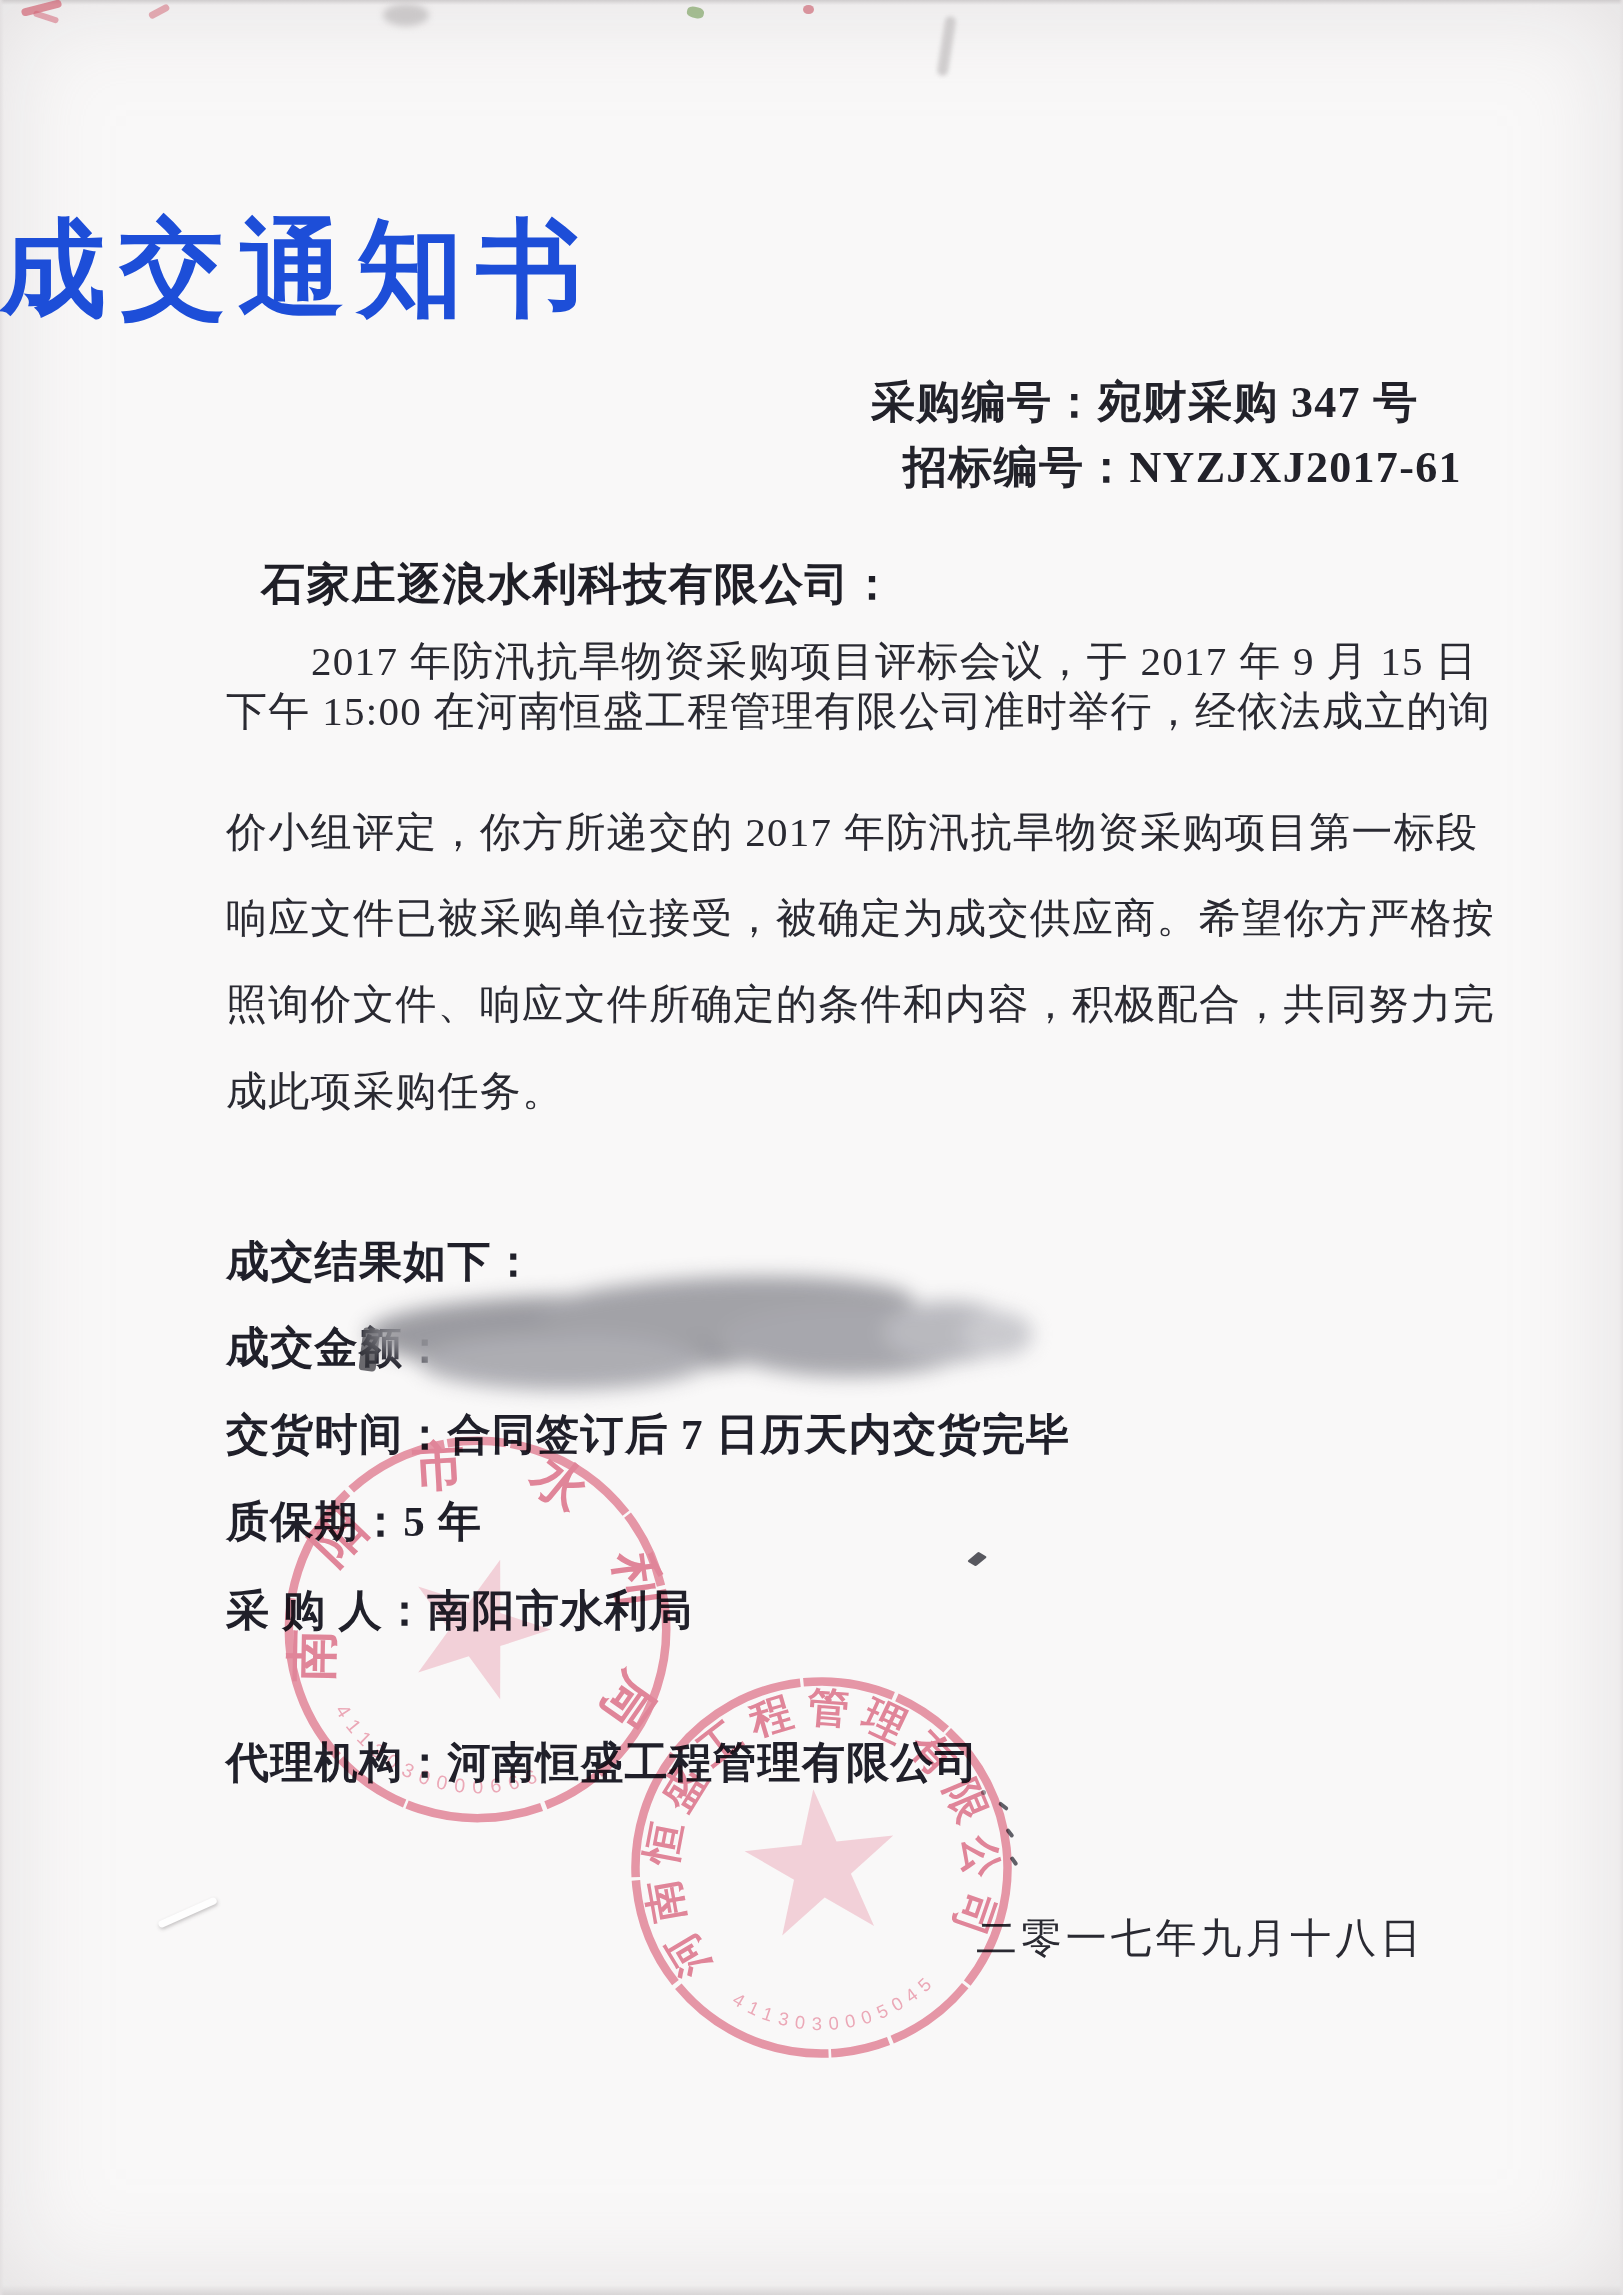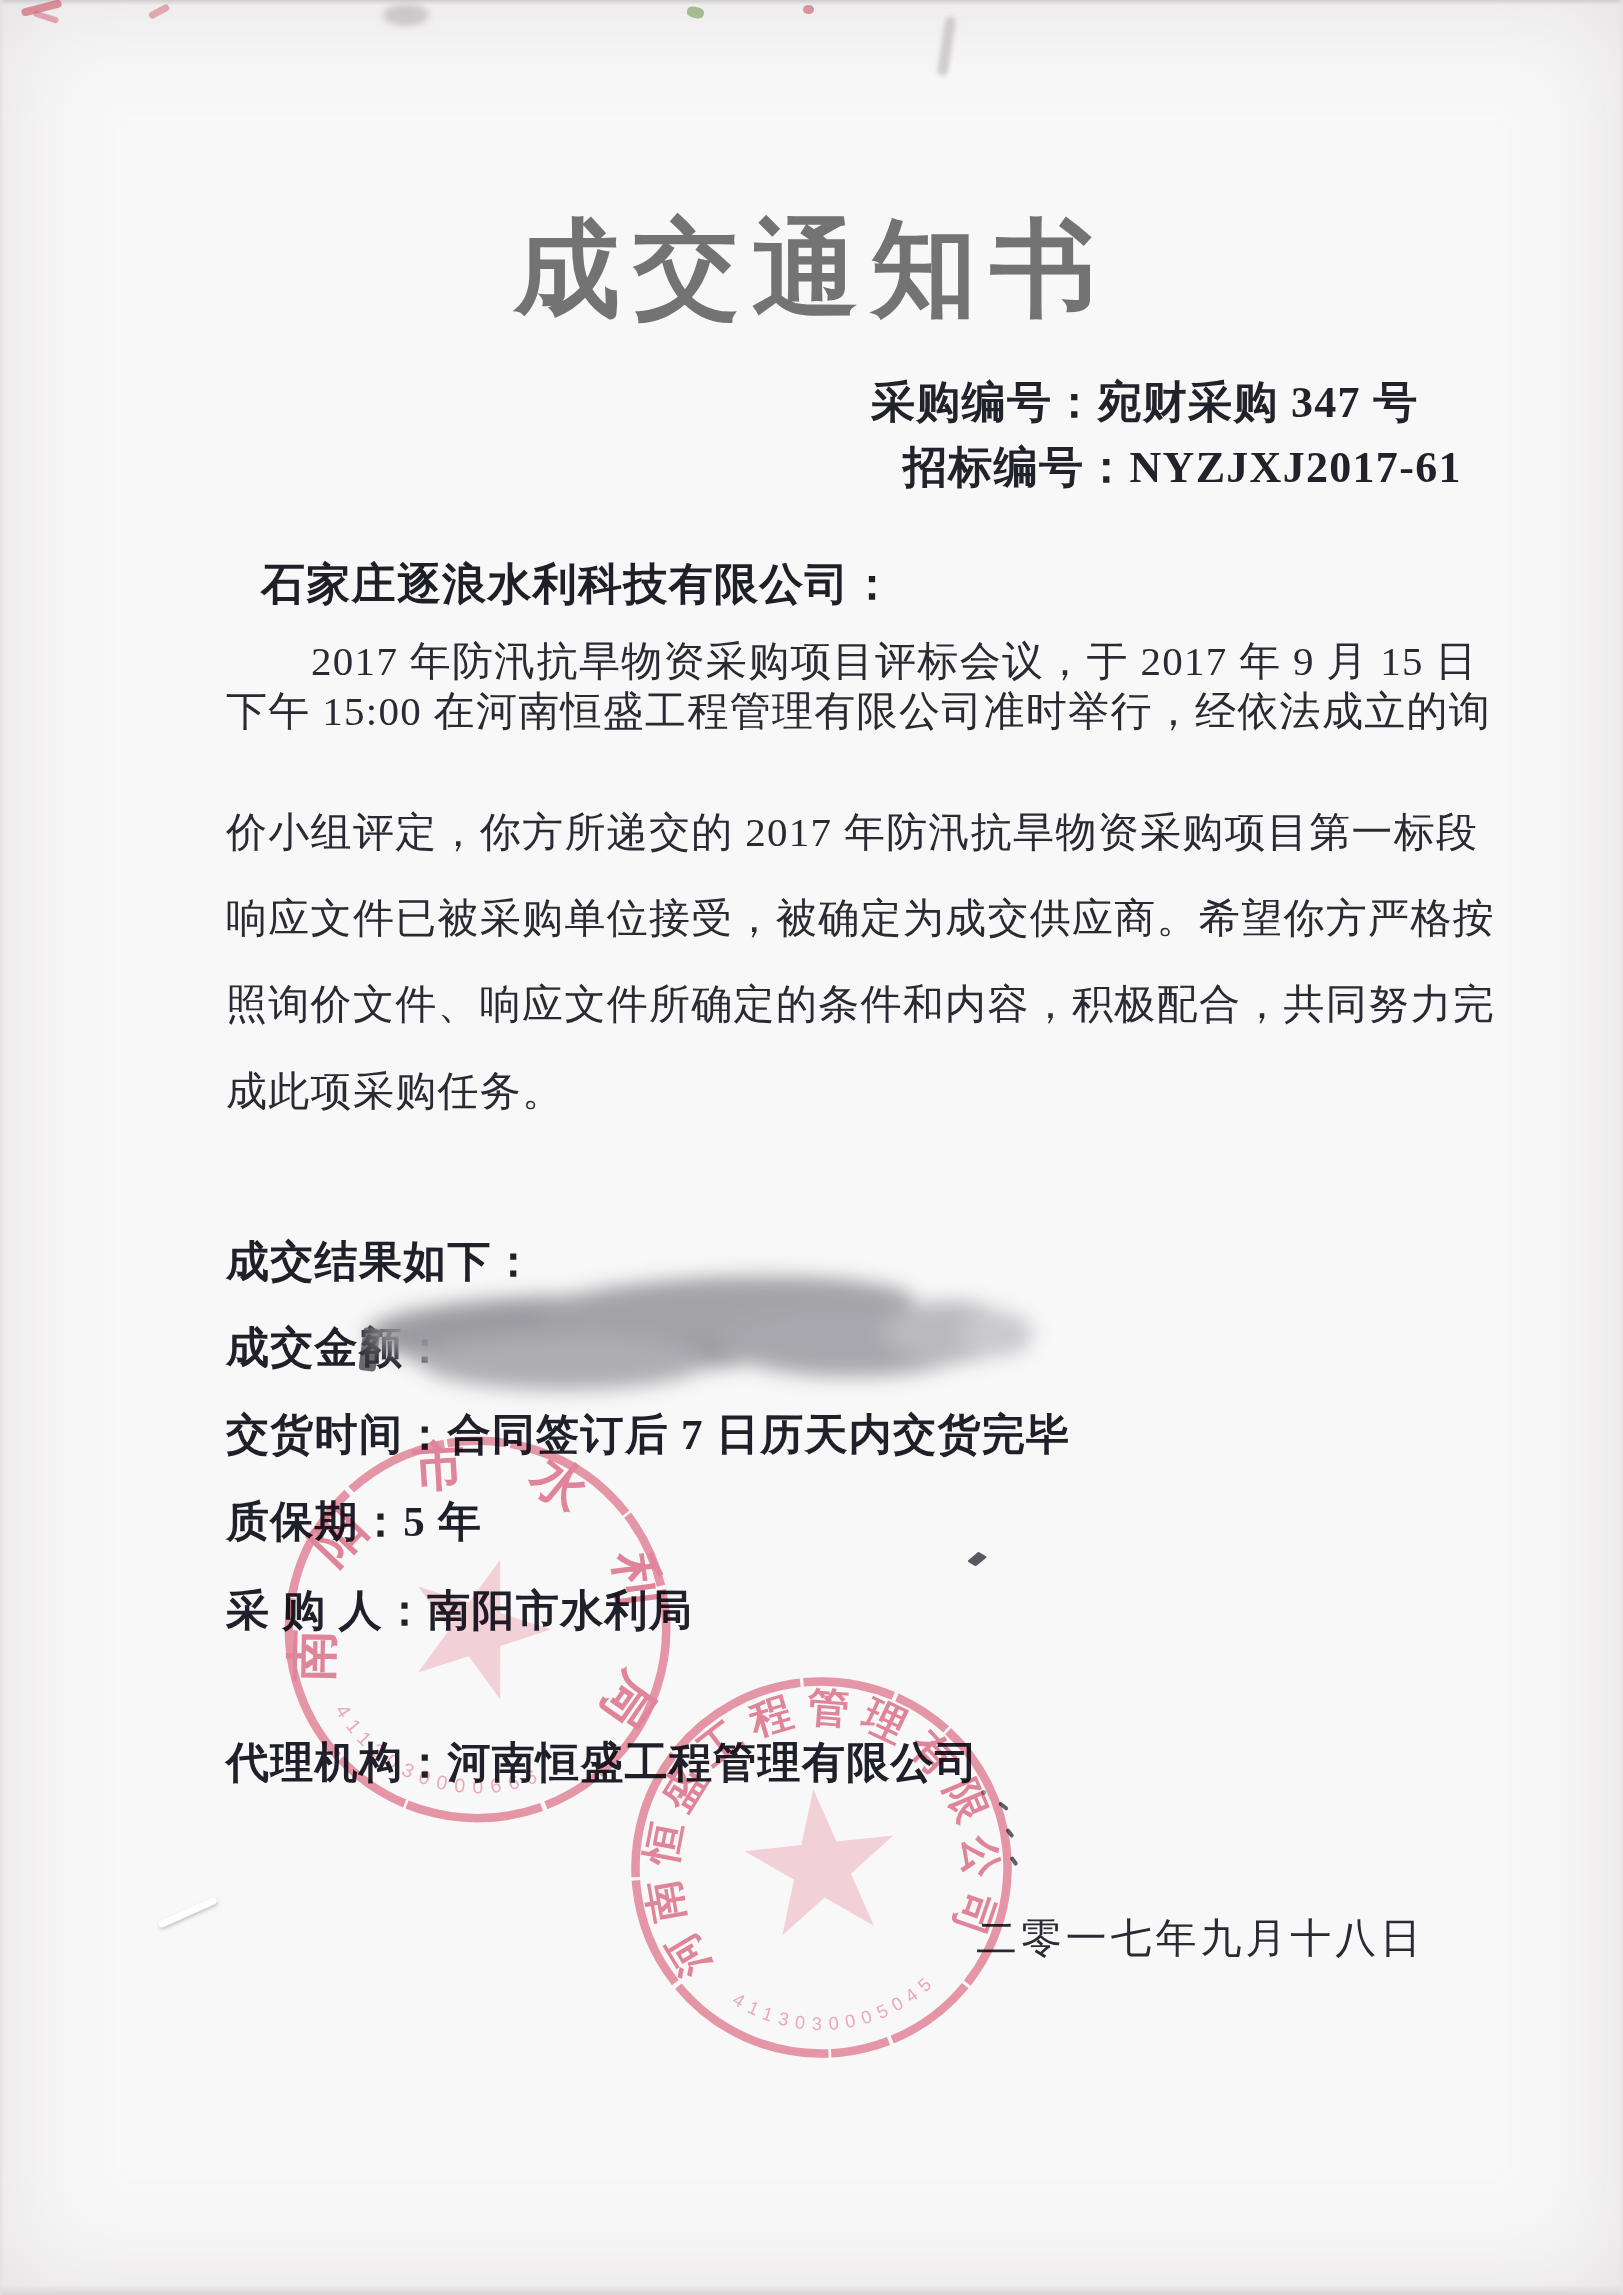--- a/index.html
+++ b/index.html
@@ -17,22 +17,22 @@
     background:linear-gradient(#cfcccd,rgba(255,255,255,0));}
   .edge-bottom{position:absolute;left:0;bottom:0;width:100%;height:10.5px;
     background:linear-gradient(rgba(255,255,255,0),#d8d5d6);}
   .edge-left{position:absolute;left:0;top:0;width:3.9px;height:100%;
     background:linear-gradient(90deg,#e3e0e1,rgba(255,255,255,0));}
   .edge-right{position:absolute;right:0;top:0;width:3.9px;height:100%;
     background:linear-gradient(270deg,#e6e3e4,rgba(255,255,255,0));}
 
   .t{position:absolute;white-space:nowrap;}
   .doc-title{
-    top:198px;left:0;width:100%;text-align:center;
-    font-size:106px;font-weight:700;letter-spacing:13px;color:#737373;
+    top:198px;left:0;width:100%;text-align:left;
+    font-size:106px;font-weight:700;letter-spacing:13px;color:#1d4ed8;
   }
   .meta-line{left:871px;font-size:44px;font-weight:700;letter-spacing:1.3px;color:#22222a;}
   .meta-1{top:373px;}
   .meta-2{top:438px;margin-left:32px;}
   .addressee{top:555px;left:226px;font-size:44px;font-weight:700;letter-spacing:1.3px;color:#1f1f27;margin-left:35px;}
 
   .body-line{font-size:41px;letter-spacing:1.3px;color:#2a2a32;}
   .bl-0{top:634px;left:311px;}
   .bl-1{top:684px;left:226px;}
   .bl-2{top:805px;left:226px;}

